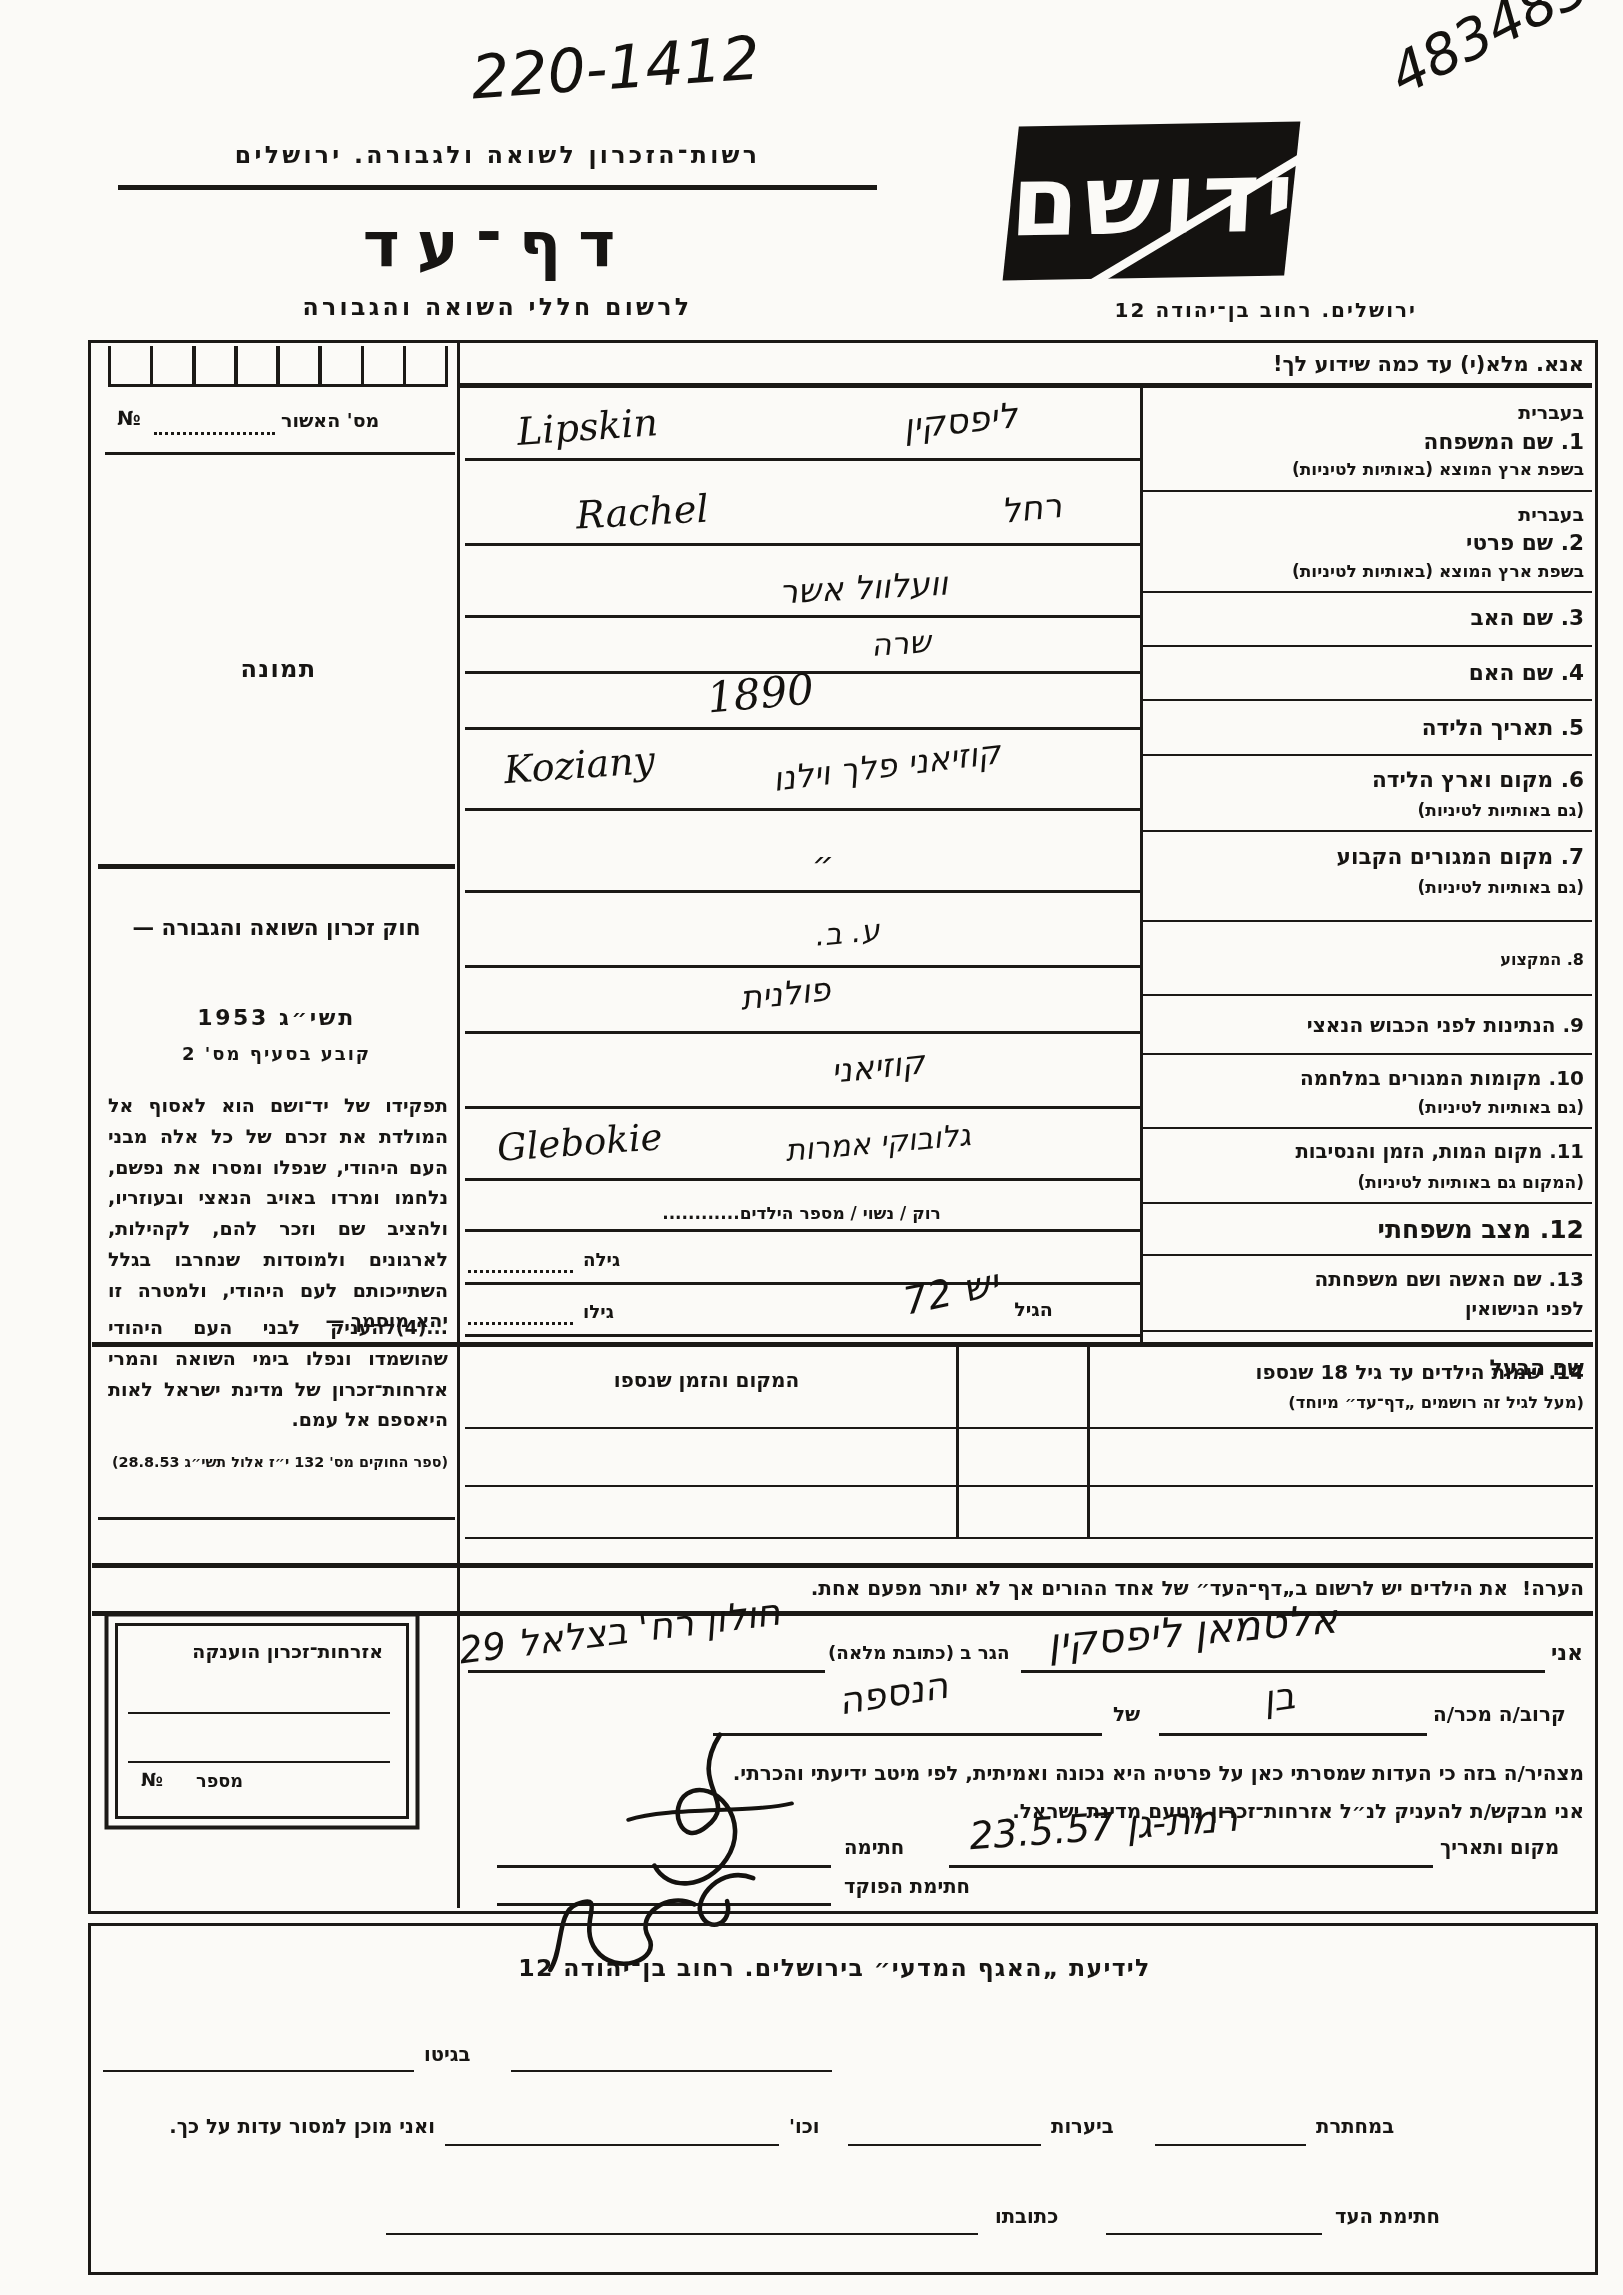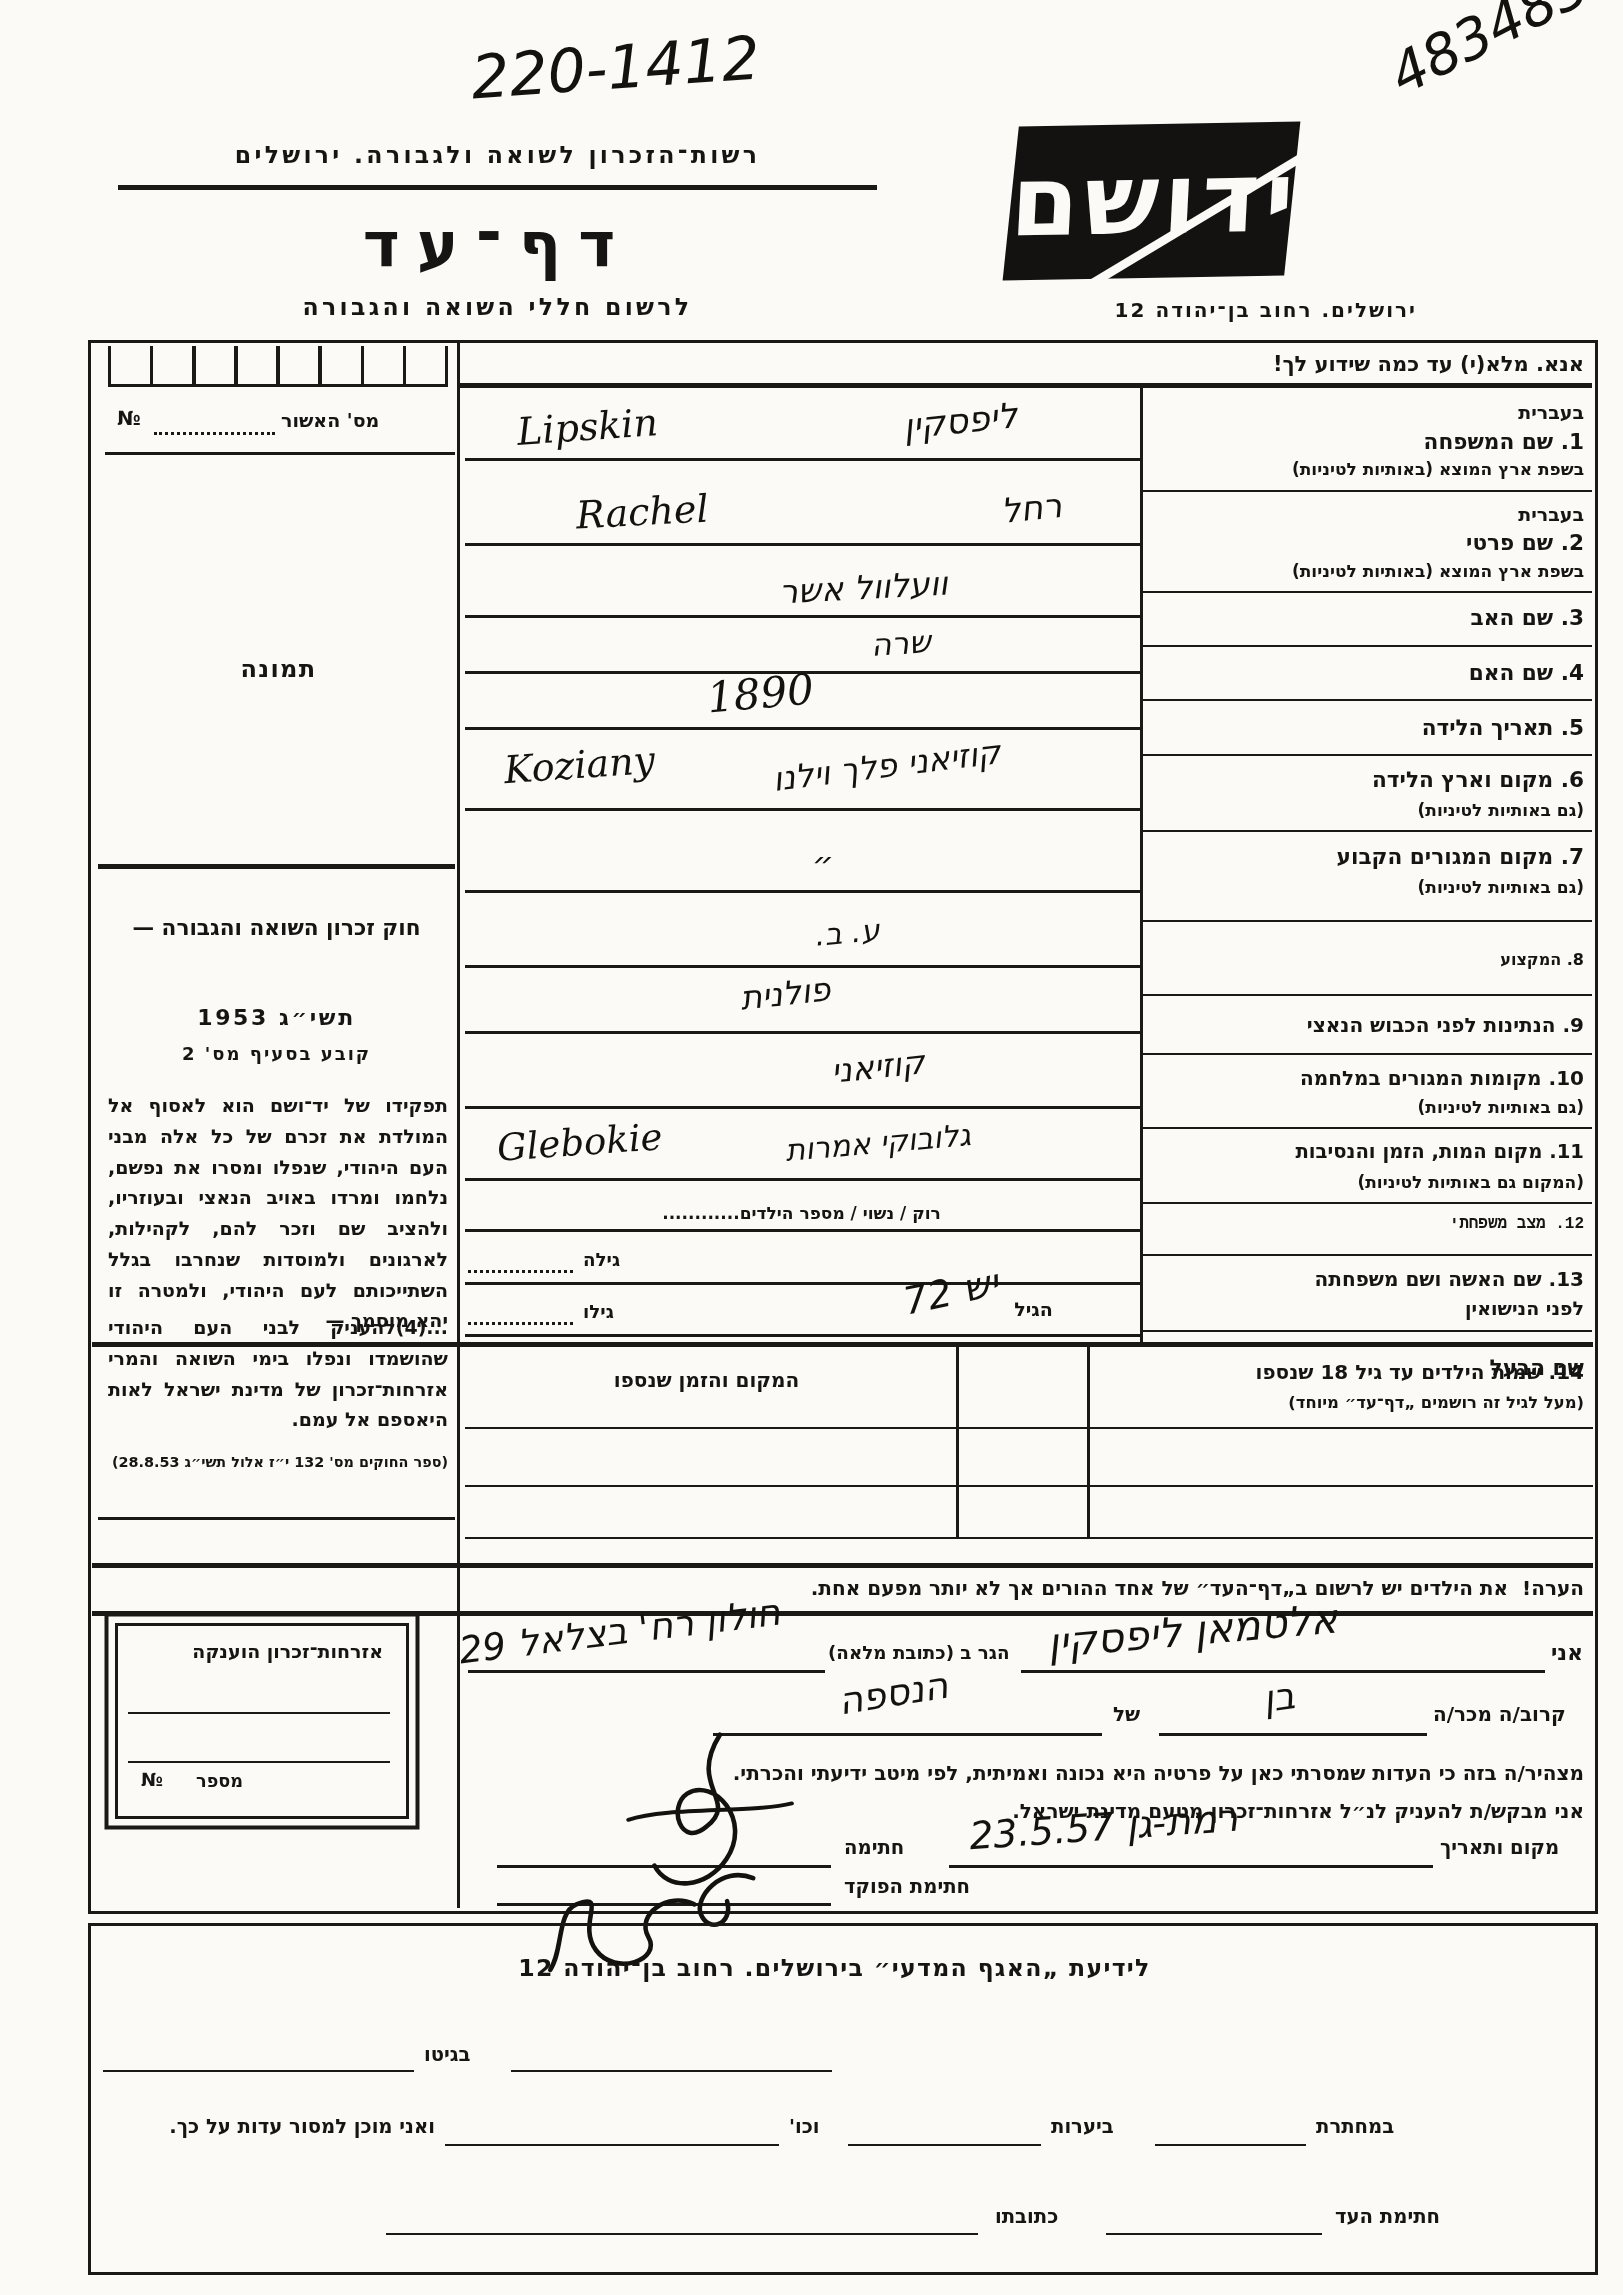--- a/index.html
+++ b/index.html
@@ -128,21 +128,21 @@
   <div class="hline thin" style="left:1142px;top:1053px;width:450px;"></div>
 
   <div class="abs lbl rt" style="left:1155px;top:1066px;width:429px;font-size:20px;"><span>10.</span> <span>מקומות המגורים במלחמה</span></div>
   <div class="abs lbl rt" style="left:1155px;top:1097px;width:429px;font-size:17px;">(גם באותיות לטיניות)</div>
   <div class="hline thin" style="left:1142px;top:1127px;width:450px;"></div>
 
   <div class="abs lbl rt" style="left:1155px;top:1140px;width:429px;font-size:19.6px;"><span>11.</span> <span>מקום המות, הזמן והנסיבות</span></div>
   <div class="abs lbl rt" style="left:1155px;top:1172px;width:429px;font-size:17px;">(המקום גם באותיות לטיניות)</div>
   <div class="hline thin" style="left:1142px;top:1202px;width:450px;"></div>
 
-  <div class="abs lbl rt" style="left:1155px;top:1215px;width:429px;font-size:16px;font-family:Liberation Mono, monospace;"><span>12.</span> <span>מצב משפחתי</span></div>
+  <div class="abs lbl rt" style="left:1155px;top:1215px;width:429px;font-size:25px;"><span>12.</span> <span>מצב משפחתי</span></div>
   <div class="hline thin" style="left:1142px;top:1254px;width:450px;"></div>
 
   <div class="abs lbl rt" style="left:1155px;top:1267px;width:429px;font-size:20px;"><span>13.</span> <span>שם האשה ושם משפחתה</span></div>
   <div class="abs lbl rt" style="left:1155px;top:1297px;width:429px;font-size:19px;">לפני הנישואין</div>
   <div class="hline thin" style="left:1142px;top:1330px;width:450px;"></div>
 
   <div class="abs lbl rt" style="left:1155px;top:1355px;width:429px;font-size:21.6px;">שם הבעל</div>
 
   <div class="hline" style="left:465px;top:458px;width:675px;"></div>
   <div class="abs hand" style="left:903px;top:401px;font-size:35px;transform:rotate(-6deg);">ליפסקין</div>

